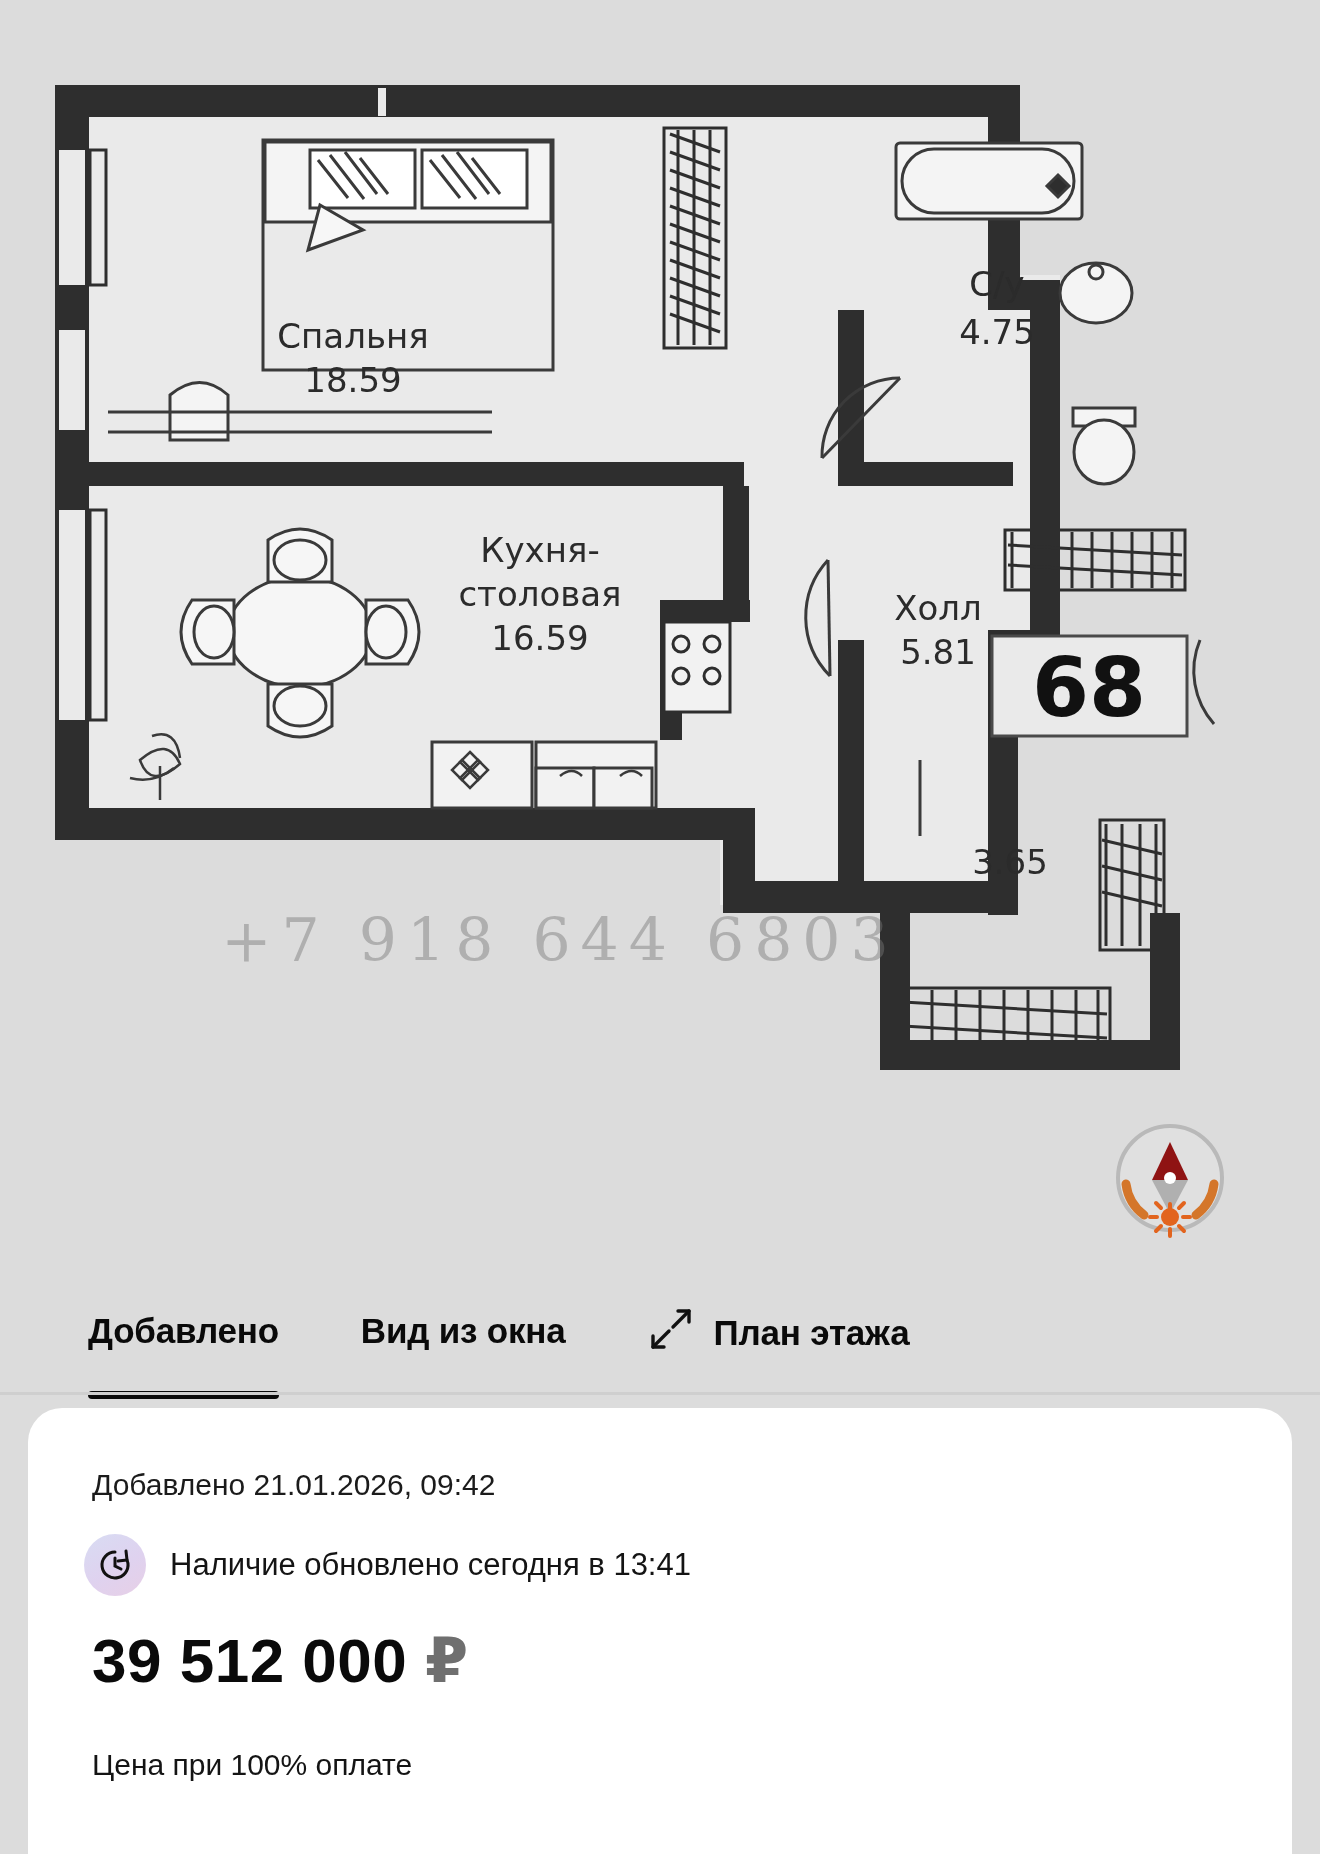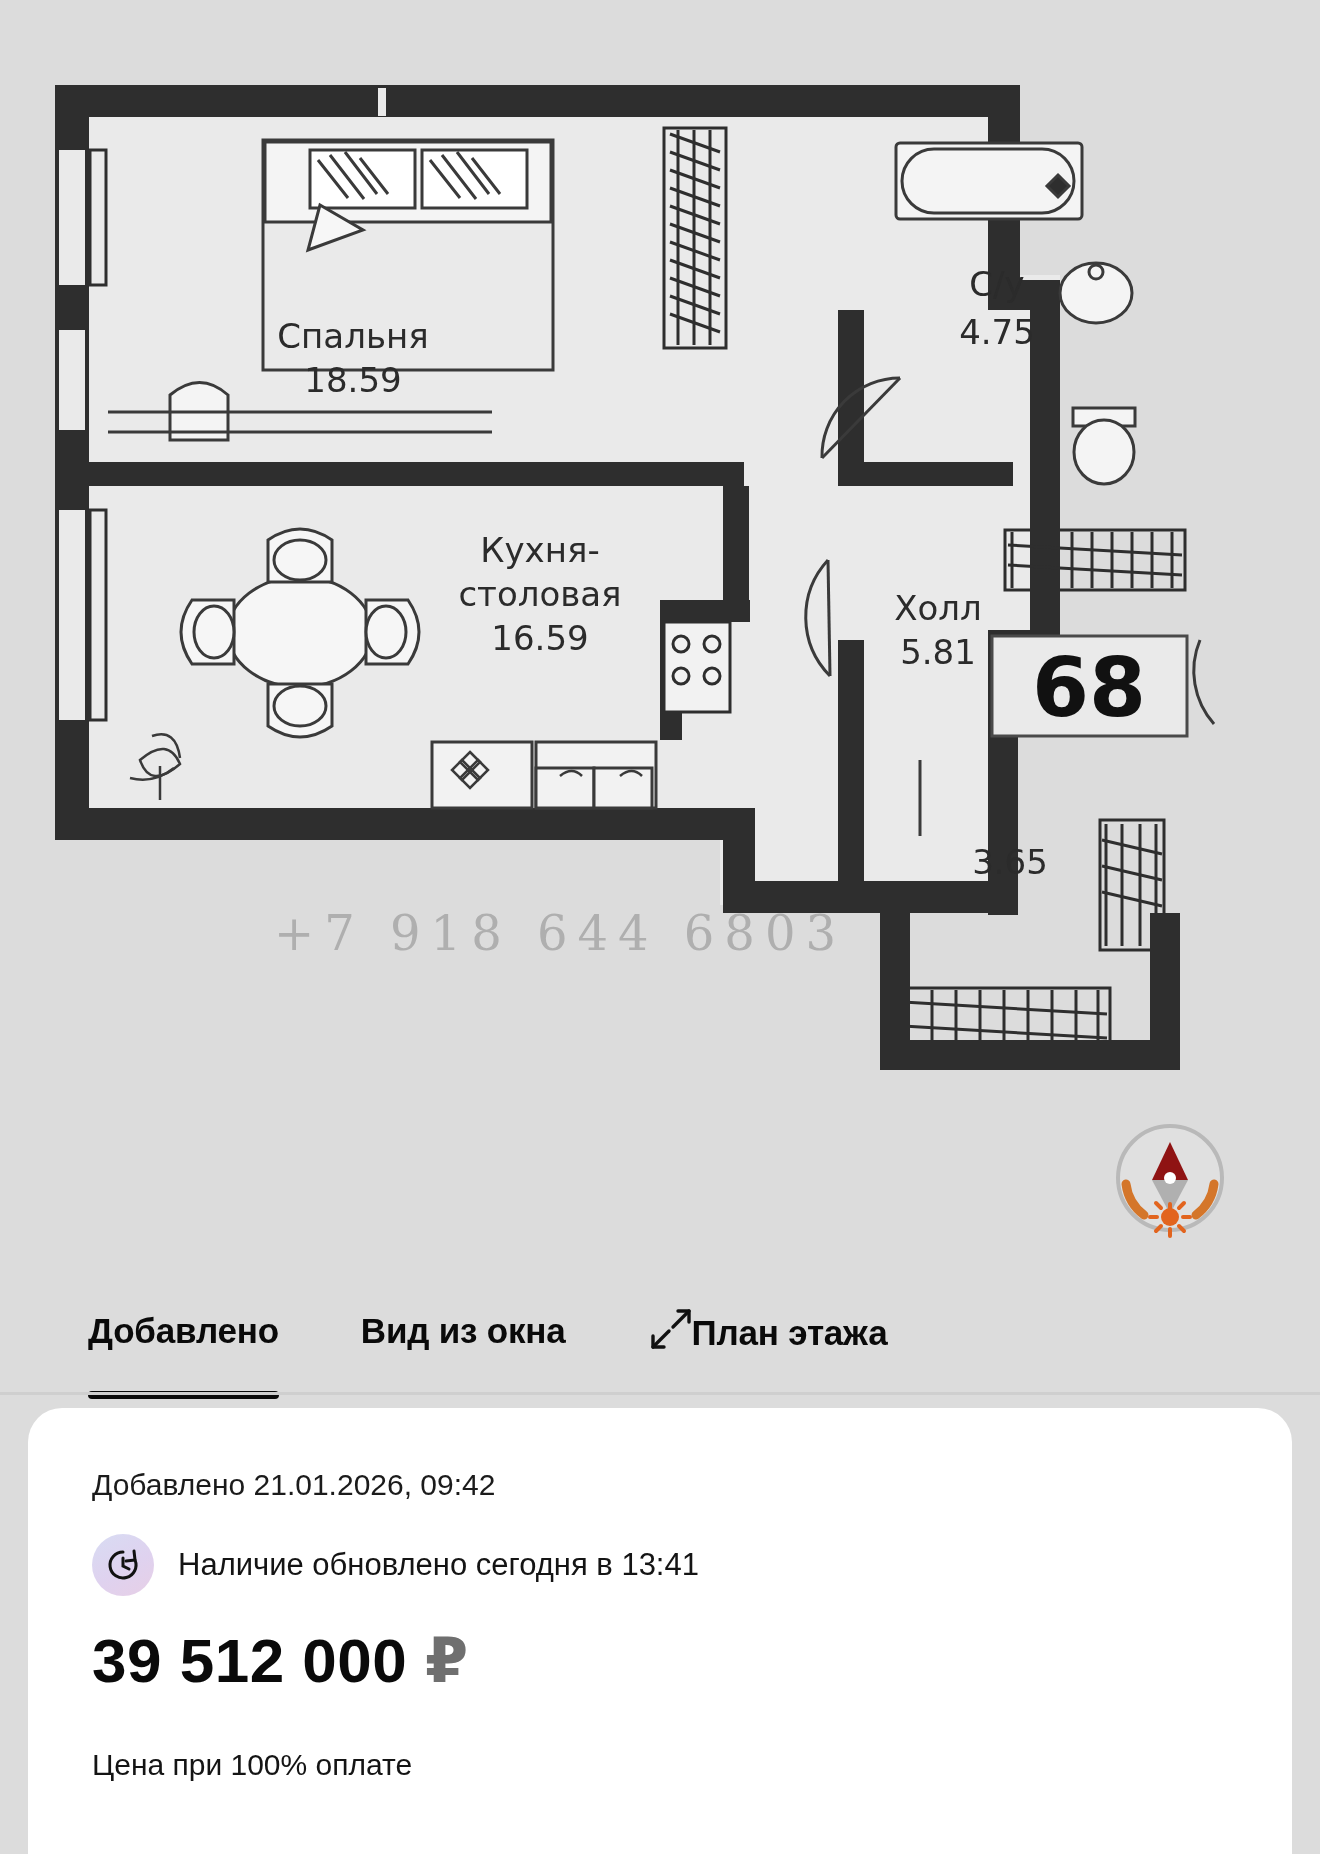--- a/index.html
+++ b/index.html
@@ -12,21 +12,21 @@
   }
   .screen{position:relative;width:1320px;height:1854px;background:#dcdcdc;}
 
   
   .plan-area{position:absolute;left:0;top:0;width:1320px;height:1285px;background:#dcdcdc;overflow:hidden;}
   .plan-svg{position:absolute;left:0;top:0;}
 
   .watermark{
     position:absolute;left:0;top:905px;width:1120px;
     text-align:center;
-    font-size:48px;letter-spacing:10px;
+    font-size:60px;letter-spacing:10px;
     color:rgba(120,120,120,.45);
     font-family:"DejaVu Serif","Liberation Serif",serif;
     font-weight:400;
     pointer-events:none;
     white-space:nowrap;
   }
 
   .compass{position:absolute;left:1110px;top:1118px;width:120px;height:120px;}
 
   
@@ -38,42 +38,42 @@
   .tab{
     position:relative;
     padding:26px 0 0 0;
     font-size:35px;font-weight:bold;color:#0a0a0a;
     letter-spacing:-0.2px;
     white-space:nowrap;
     cursor:pointer;
   }
   .tab.t1{margin-left:88px;}
   .tab.t2{margin-left:82px;}
-  .tab.t3{margin-left:82px;display:flex;align-items:center;}
+  .tab.t3{margin-left:82px;display:flex;align-items:center;gap:22px;}
   .tab .underline{
     position:absolute;left:0;right:0;bottom:-48px;height:8px;border-radius:4px;background:#0a0a0a;
   }
   .expand-icon{display:inline-block;width:44px;height:44px;position:relative;top:-4px;}
   .tabs-divider{
     position:absolute;left:0;top:1392px;width:1320px;height:3px;background:#cfcfcf;
   }
 
   
   .card{
     position:absolute;left:28px;top:1408px;width:1264px;height:446px;
     background:#ffffff;
     border-radius:34px 34px 0 0;
   }
   .added{
     position:absolute;left:64px;top:60px;
     font-size:30px;color:#1b1b1b;font-weight:400;
     white-space:nowrap;
   }
   .avail{
-    position:absolute;left:64px;top:126px;display:flex;align-items:center;gap:24px;
+    position:absolute;left:56px;top:126px;display:flex;align-items:center;gap:24px;
   }
   .clock-badge{
     width:62px;height:62px;border-radius:50%;
     background:linear-gradient(150deg,#d8dcf3 0%,#dfd2ef 55%,#e7cfe6 100%);
     display:flex;align-items:center;justify-content:center;
     flex:none;
   }
   .avail-text{font-size:31px;color:#141414;font-weight:400;white-space:nowrap;}
 
   .price{

